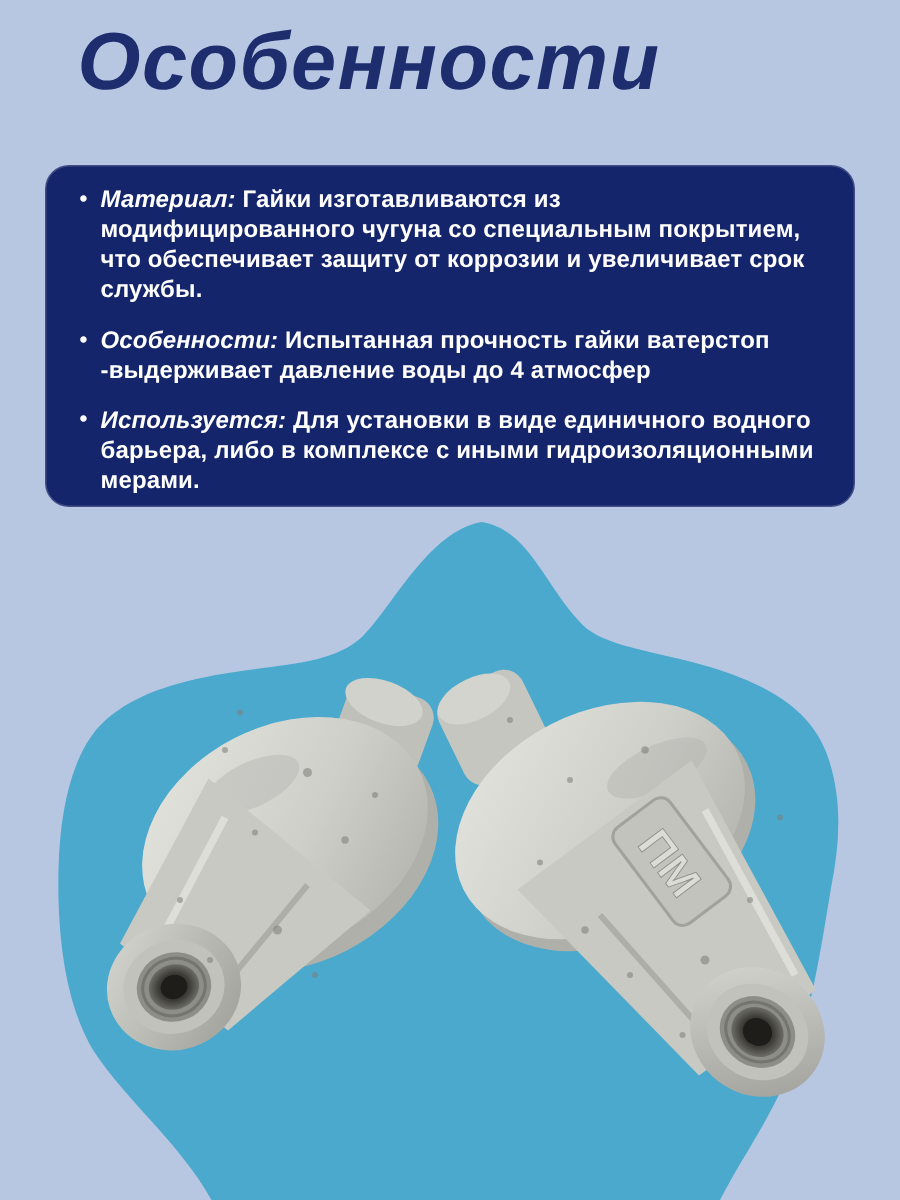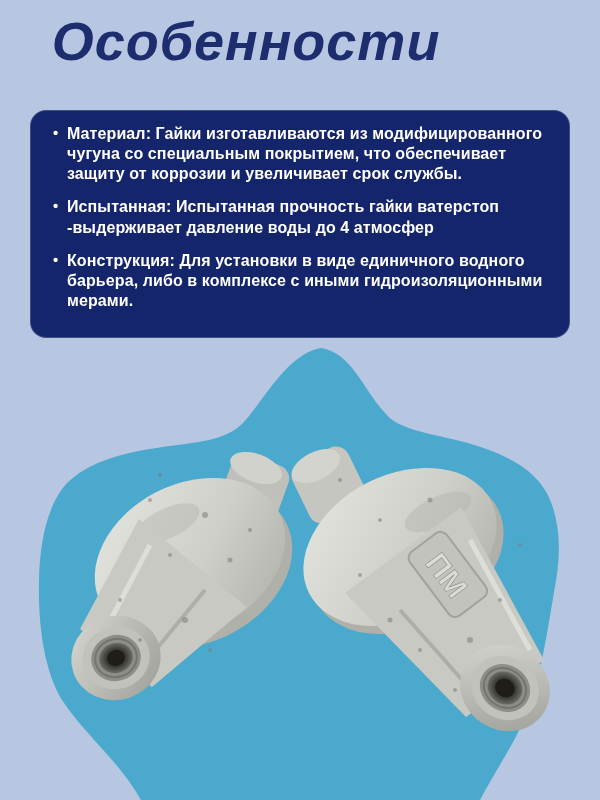--- a/index.html
+++ b/index.html
@@ -9,21 +9,21 @@
   .title{position:absolute;left:0;top:10px;width:492px;text-align:center;margin:0;
          font-style:italic;font-weight:600;font-size:54px;letter-spacing:1px;color:#1d2d6e;}
   .panel{position:absolute;left:30px;top:110px;width:540px;height:228px;box-sizing:border-box;
          background:#15256b;border-radius:16px;border:1px solid rgba(255,255,255,0.18);
          padding:13px 22px 10px 22px;color:#ffffff;}
   .panel ul{list-style:none;margin:0;padding:0;}
   .panel li{position:relative;padding-left:14px;margin-bottom:13px;
             font-size:16px;font-weight:700;line-height:1.26;letter-spacing:.1px;}
   .panel li:last-child{margin-bottom:0;}
   .panel li .bullet{position:absolute;left:0;top:0;font-size:15px;}
-  .panel .lead{text-align:right;}
+  .panel .lead{font-style:italic;text-align:right;}
 </style>
 </head>
 <body>
 
 <div class="page">
 
   <svg class="art" viewBox="0 0 600 800" aria-hidden="true">
     <defs>
       <linearGradient id="gMetalA" x1="0" y1="0" x2="1" y2="1">
         <stop offset="0" stop-color="#e6e6e1"></stop>
@@ -139,24 +139,24 @@
 
   <section class="panel">
     <ul>
       <li>
         <span class="bullet">•</span>
         <span class="lead">Материал:</span>
         <span>Гайки изготавливаются из модифицированного чугуна со специальным покрытием, что обеспечивает защиту от коррозии и увеличивает срок службы.</span>
       </li>
       <li>
         <span class="bullet">•</span>
-        <span class="lead">Испытанная:</span>
+        <span class="lead">Особенности:</span>
         <span>Испытанная прочность гайки ватерстоп -выдерживает давление воды до 4 атмосфер</span>
       </li>
       <li>
         <span class="bullet">•</span>
-        <span class="lead">Конструкция:</span>
+        <span class="lead">Используется:</span>
         <span>Для установки в виде единичного водного барьера, либо в комплексе с иными гидроизоляционными мерами.</span>
       </li>
     </ul>
   </section>
 
 </div>
 
 </body></html>

